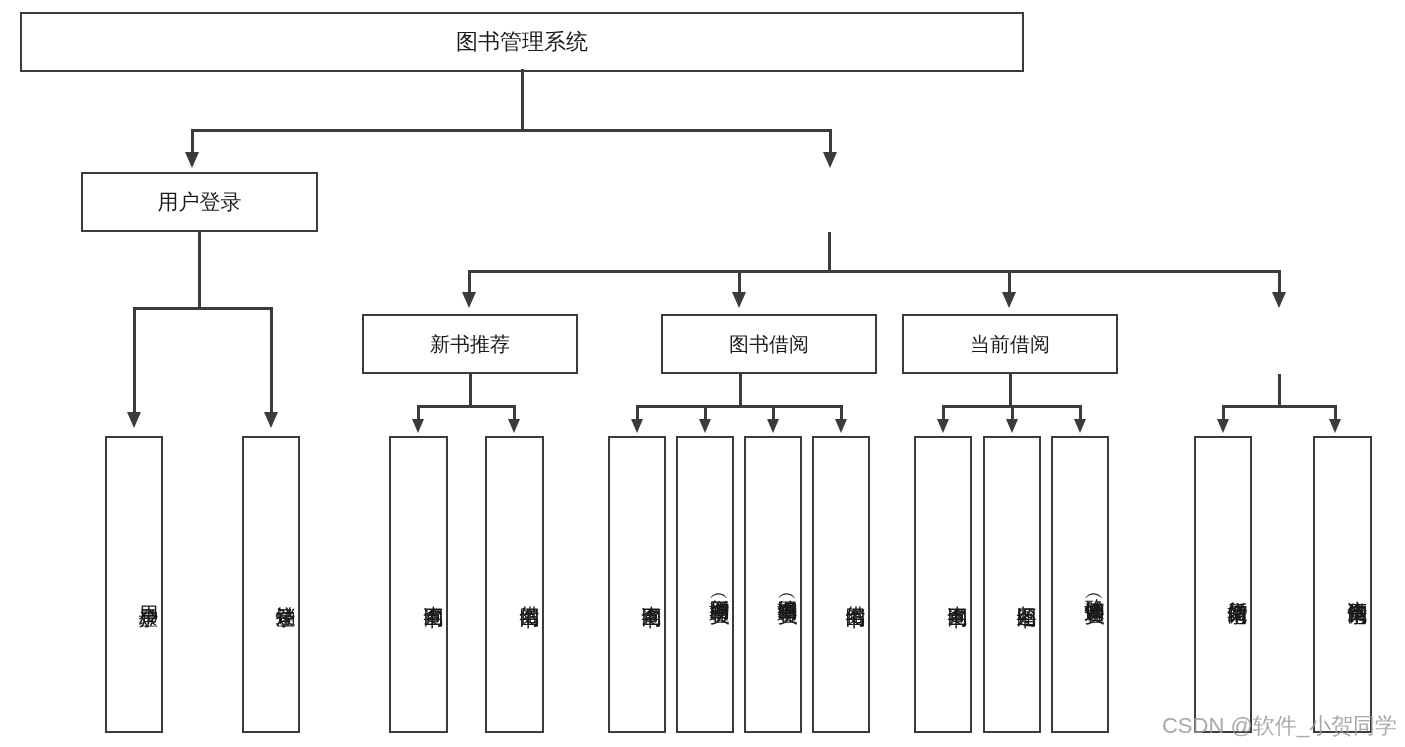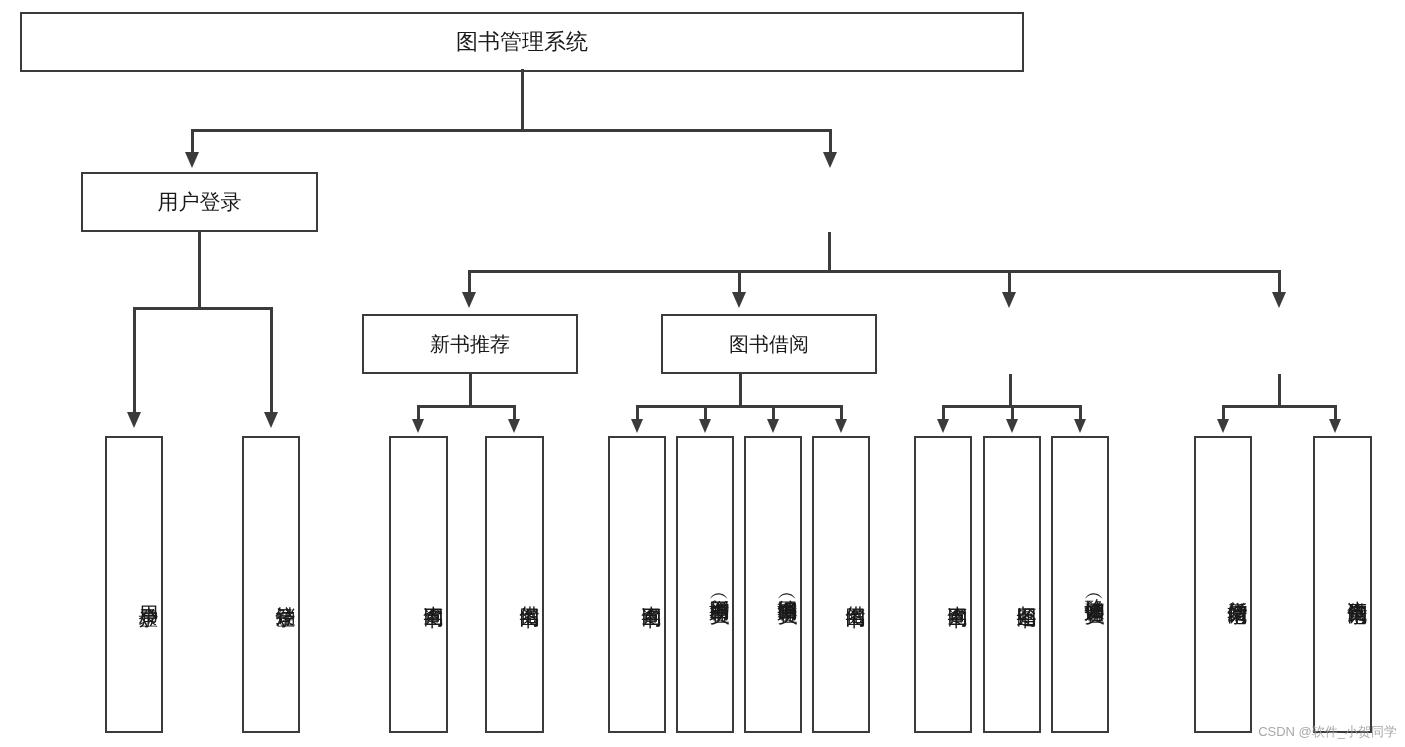--- a/index.html
+++ b/index.html
@@ -64,21 +64,21 @@
     border-left-width: 6px;
     border-right-width: 6px;
     border-top-width: 14px;
   }
 
   
   #watermark {
     position: absolute;
     right: 8px;
     bottom: 6px;
-    font-size: 13px;
+    font-size: 22px;
     color: #9a9a9a;
     opacity: 0.85;
     white-space: nowrap;
     pointer-events: none;
   }
 </style>
 </head>
 <body>
 
 <div id="canvas">
@@ -122,20 +122,23 @@
   <div class="arrow" style="left:1002px; top:292px;"></div>
 
   <div class="line vline" style="left:1278px; top:270px; width:2.5px; height:24px;"></div>
   <div class="arrow" style="left:1272px; top:292px;"></div>
 
   <div class="node level2" style="left:362px; top:314px; width:216px; height:60px;">
     <span>新书推荐</span>
   </div>
   <div class="node level2" style="left:632px; top:314px; width:216px; height:60px;margin-left:29px;">
     <span>图书借阅</span>
+  </div>
+  <div class="node level2" style="left:902px; top:314px; width:216px; height:60px;">
+    <span>当前借阅</span>
   </div>
 
   <div class="line vline" style="left:469px; top:374px; width:2.5px; height:33px;"></div>
   <div class="line hline" style="left:417px; top:405px; width:99px; height:2.5px;"></div>
   <div class="line vline" style="left:417px; top:405px; width:2.5px; height:16px;"></div>
   <div class="arrow small" style="left:412px; top:419px;"></div>
   <div class="line vline" style="left:513px; top:405px; width:2.5px; height:16px;"></div>
   <div class="arrow small" style="left:508px; top:419px;"></div>
 
   <div class="line vline" style="left:739px; top:374px; width:2.5px; height:33px;"></div>

